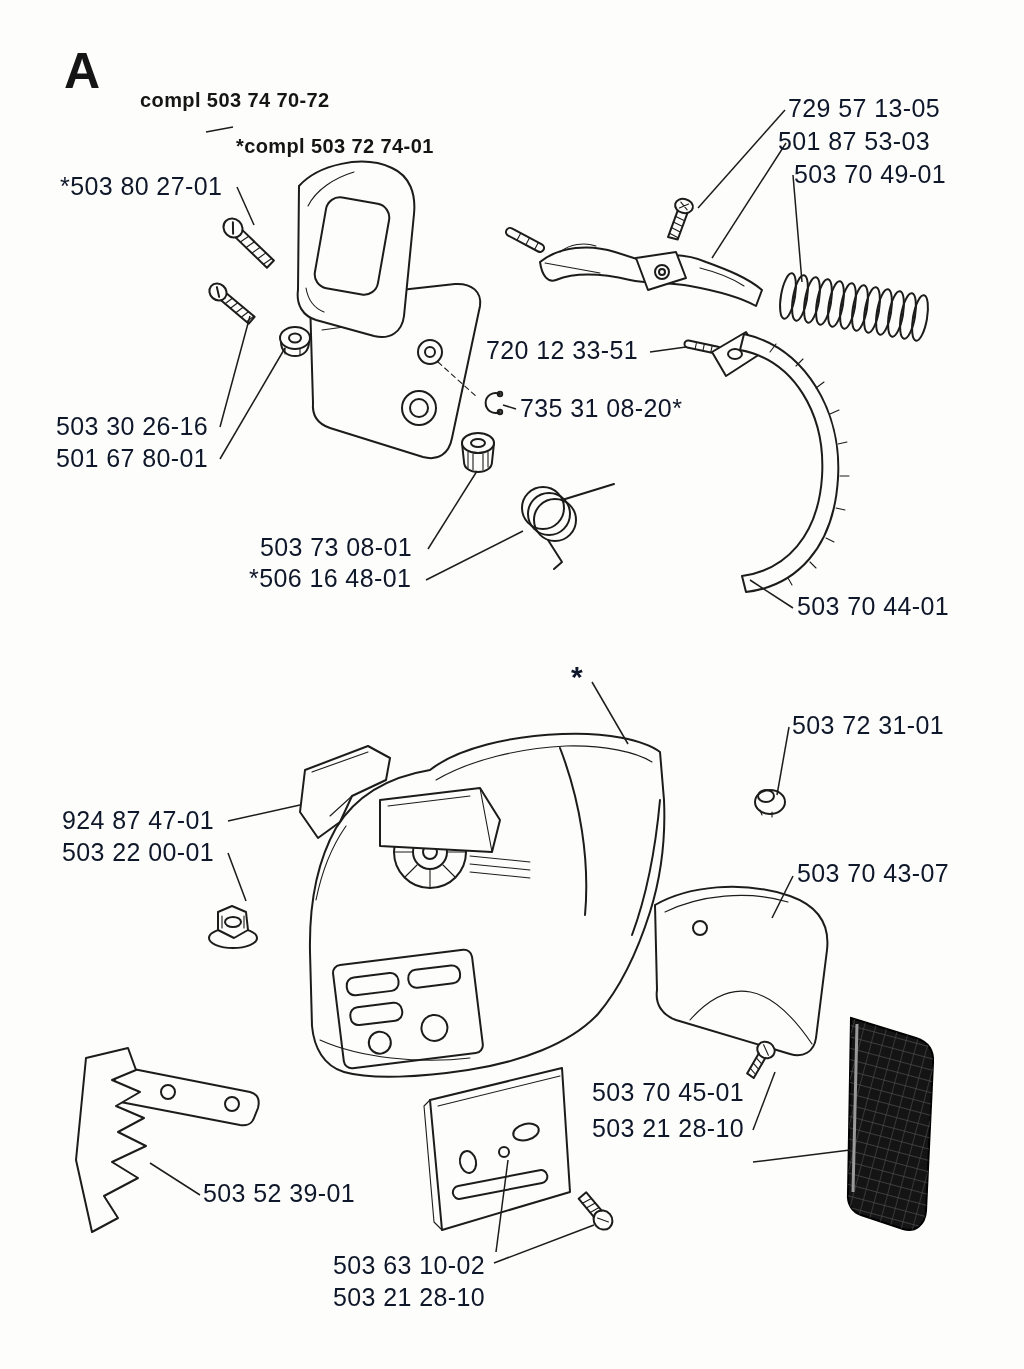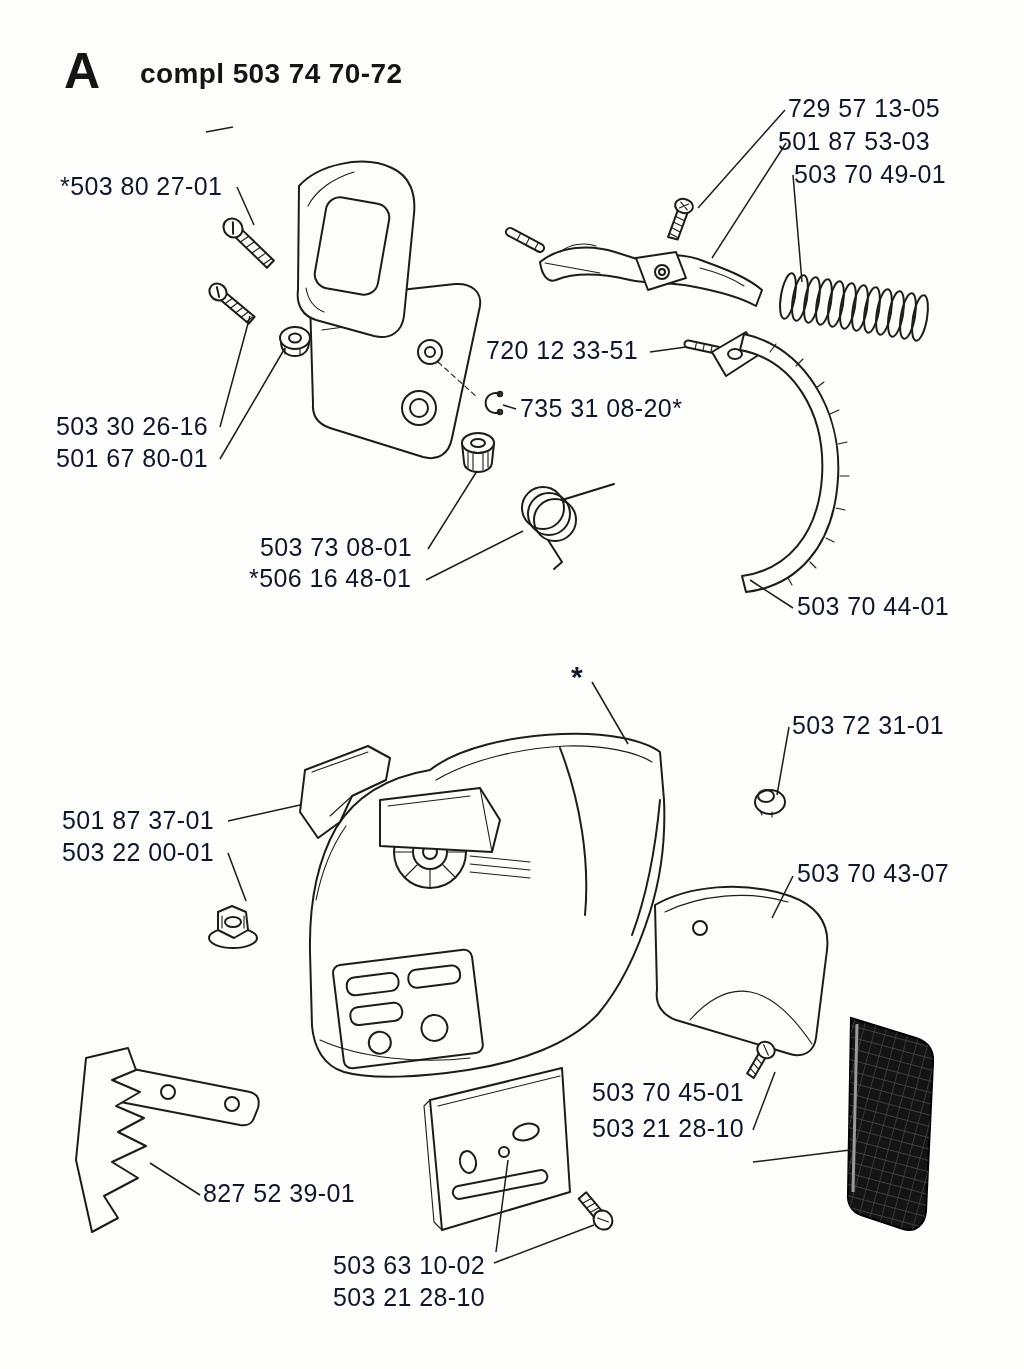--- a/index.html
+++ b/index.html
@@ -21,24 +21,25 @@
     color:#0f172a;
   }
   .section-letter{
     position:absolute;
     font-size:50px;
     font-weight:bold;
     line-height:1;
   }
   .title{
     position:absolute;
-    font-size:28px;
+    font-size:20px;
     font-weight:bold;
     letter-spacing:.4px;
     white-space:nowrap;
+    margin-top:31px;
   }
   .asterisk{font-size:30px;font-weight:bold;}
   
   .ln{stroke:#1c1c1c;stroke-width:2;fill:none;stroke-linecap:round;stroke-linejoin:round;}
   .fw{fill:#fdfdfb;stroke:#1c1c1c;stroke-width:2;stroke-linejoin:round;}
   .thin{stroke:#1c1c1c;stroke-width:1.1;fill:none;stroke-linecap:round;}
   .leader{stroke:#1c1c1c;stroke-width:1.5;fill:none;}
 </style>
 </head>
 <body>
@@ -259,37 +260,38 @@
       <line x1="753" y1="1130" x2="775" y2="1072"></line>
       <line x1="753" y1="1162" x2="850" y2="1150"></line>
       <line x1="200" y1="1195" x2="150" y2="1163"></line>
       <line x1="494" y1="1263" x2="594" y2="1225"></line>
       <line x1="496" y1="1252" x2="508" y2="1160"></line>
     </g>
   </svg>
 
   <div class="section-letter" style="left:64px;top:46px;">A</div>
   <div class="title" style="left:140px;top:58px;">compl 503 74 70-72</div>
+  <div class="title" style="left:236px;top:104px;">*compl 503 72 74-01</div>
 
   <div class="plabel" style="left:788px;top:94px;">729 57 13-05</div>
   <div class="plabel" style="left:778px;top:127px;text-align:center;">501 87 53-03</div>
   <div class="plabel" style="left:794px;top:160px;">503 70 49-01</div>
   <div class="plabel" style="left:60px;top:172px;">*503 80 27-01</div>
   <div class="plabel" style="left:486px;top:336px;">720 12 33-51</div>
   <div class="plabel" style="left:520px;top:394px;">735 31 08-20*</div>
   <div class="plabel" style="left:56px;top:412px;">503 30 26-16</div>
   <div class="plabel" style="left:56px;top:444px;">501 67 80-01</div>
   <div class="plabel" style="left:260px;top:533px;">503 73 08-01</div>
   <div class="plabel" style="left:249px;top:564px;">*506 16 48-01</div>
   <div class="plabel" style="left:797px;top:592px;">503 70 44-01</div>
 
   <div class="plabel asterisk" style="left:571px;top:660px;">*</div>
   <div class="plabel" style="left:792px;top:711px;">503 72 31-01</div>
-  <div class="plabel" style="left:62px;top:806px;">501 87 37-01</div>
+  <div class="plabel" style="left:62px;top:806px;">924 87 47-01</div>
   <div class="plabel" style="left:62px;top:838px;">503 22 00-01</div>
   <div class="plabel" style="left:797px;top:859px;">503 70 43-07</div>
   <div class="plabel" style="left:592px;top:1114px;">503 21 28-10</div>
   <div class="plabel" style="left:592px;top:1078px;">503 70 45-01</div>
-  <div class="plabel" style="left:203px;top:1179px;">827 52 39-01</div>
+  <div class="plabel" style="left:203px;top:1179px;">503 52 39-01</div>
   <div class="plabel" style="left:333px;top:1251px;">503 63 10-02</div>
   <div class="plabel" style="left:333px;top:1283px;">503 21 28-10</div>
 
 </div>
 
 </body></html>

